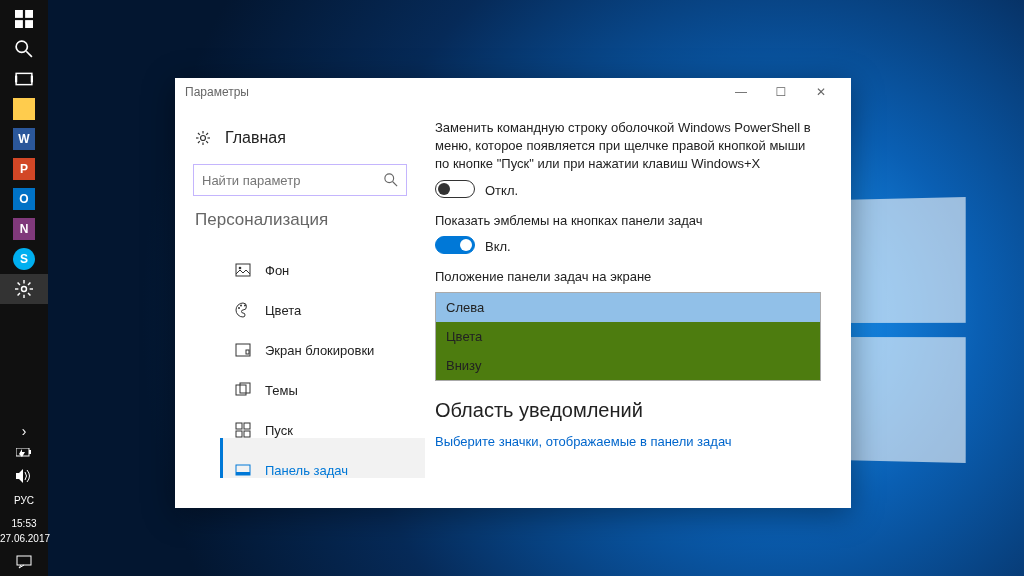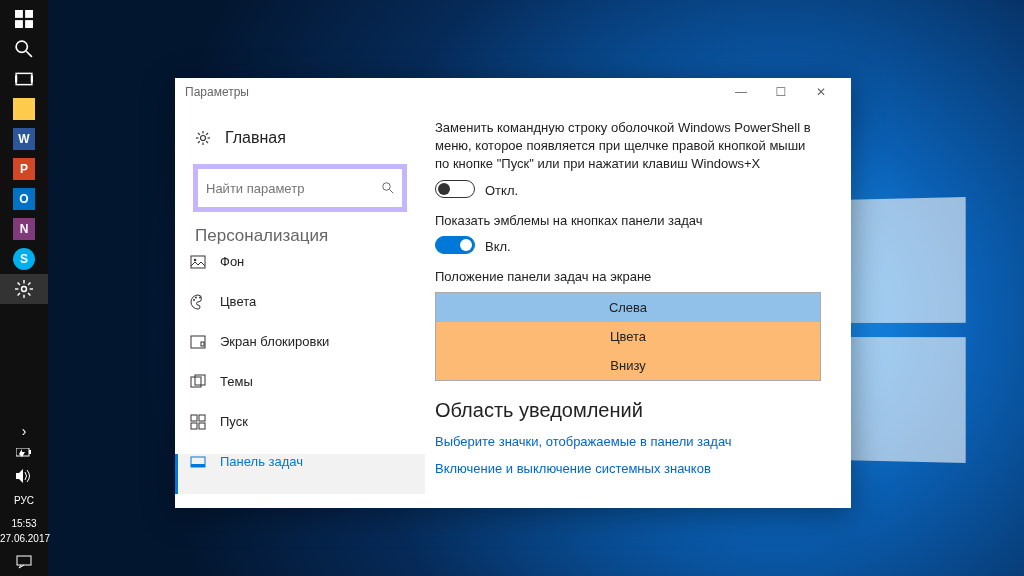--- a/index.html
+++ b/index.html
@@ -36,37 +36,37 @@
   display: flex; flex-direction: column; gap: 8px;
 }
 .titlebar { height: 28px; display: flex; align-items: center; padding: 0 10px; color: #666; font-size: 12px; }
 .titlebar .spacer { flex: 1; }
 .titlebar .wbtn { width: 40px; height: 28px; display:flex;align-items:center;justify-content:center; font-size: 12px; color:#666; cursor:pointer; }
 .content { flex: 1; display: flex; overflow: hidden; }
 
 .sidebar { width: 250px; padding: 6px 0 0 0; border-right: none; }
 .home { display:flex; align-items:center; height:36px; padding:0 20px; font-size:16px; color:#222; cursor:pointer; }
 .home svg { margin-right: 14px; }
-.searchbox { margin: 8px 18px 14px 18px; height: 48px; border:5px solid #c4b5fd; display:flex; align-items:center; padding:0 8px; }
+.searchbox { margin: 8px 18px 14px 18px; height: 32px; border:1px solid #c4b5fd; display:flex; align-items:center; padding:0 8px; }
 .searchbox input { flex:1; border:none; outline:none; font-size:13px; color:#444; }
 .section-label { padding: 0 20px; margin-bottom: 8px; font-size: 17px; color: #666; }
-.nav-item { display:flex; align-items:flex-start; height:40px; padding:0 12px; font-size:13px; color:#222; cursor:pointer; border-left:3px solid transparent; }
+.nav-item { display:flex; align-items:flex-end; height:40px; padding:0 12px; font-size:13px; color:#222; cursor:pointer; border-left:3px solid transparent;margin-left:45px; }
 .nav-item svg { margin-right: 14px; flex-shrink:0; }
 .nav-item.selected { border-left-color:#0078d7; color:#0078d7; background:#f2f2f2; }
 
 .pane { flex:1; padding: 5px 30px 0 10px; font-size:13px; color:#222; overflow:hidden; }
 .para { margin-bottom: 6px; line-height: 1.4; }
 .toggle-row { display:flex; align-items:flex-end; margin: 4px 0 14px 0; }
 .toggle { width:40px; height:18px; border-radius:10px; border:1px solid #333; position:relative; margin-right:10px; cursor:pointer; }
 .toggle .knob { width:12px; height:12px; border-radius:50%; background:#333; position:absolute; top:2px; left:2px; }
 .toggle.on { background:#0078d7; border-color:#0078d7; }
 .toggle.on .knob { background:#fff; left:auto; right:2px; }
 .label-small { font-size: 13px; }
 
-.dropdown { border:1px solid #aaa; background:#fdba74; margin-top:6px; margin-bottom:18px;text-align:center; }
+.dropdown { border:1px solid #aaa; background:#4d7c0f; margin-top:6px; margin-bottom:18px; }
 .dropdown .opt { padding: 7px 10px; cursor:pointer; }
 .dropdown .opt.selected { background:#91c0e8; }
 
 .h2 { font-size: 20px; font-weight: 400; margin: 8px 0 12px 0; color:#222; }
 .link { color:#0066cc; cursor:pointer; margin-bottom: 12px; display:block; }
 </style>
 </head>
 <body>
 
 <div class="desktop">
@@ -265,16 +265,15 @@
 
       <div class="para">Положение панели задач на экране</div>
       <div class="dropdown">
         <div class="opt selected">Слева</div>
         <div class="opt">Цвета</div>
         <div class="opt">Внизу</div>
       </div>
 
       <div class="h2">Область уведомлений</div>
       <a class="link">Выберите значки, отображаемые в панели задач</a>
-      <a class="link">Включение и выключение системных значков</a>
     </div>
   </div>
 </div>
 
 </body></html>

